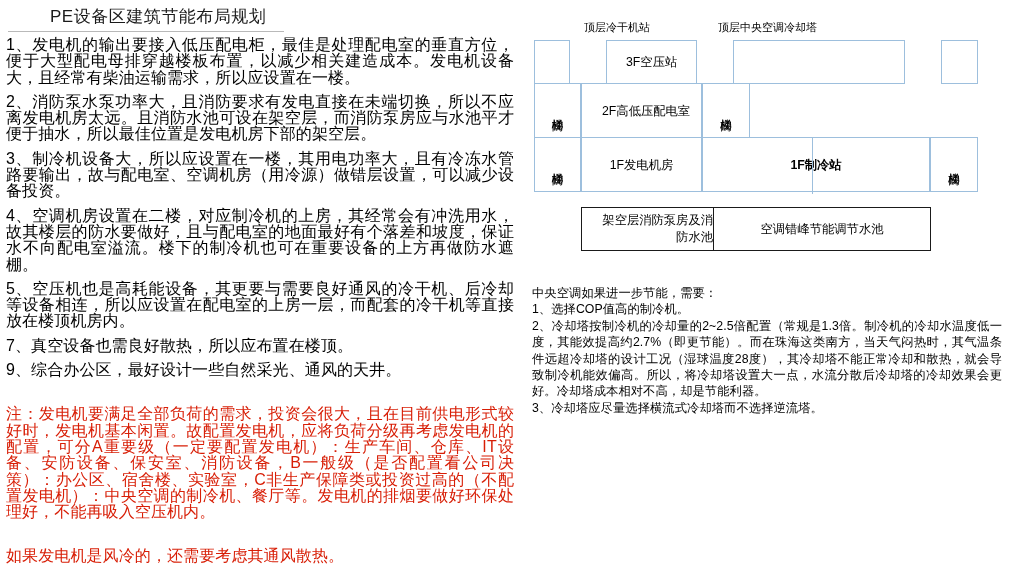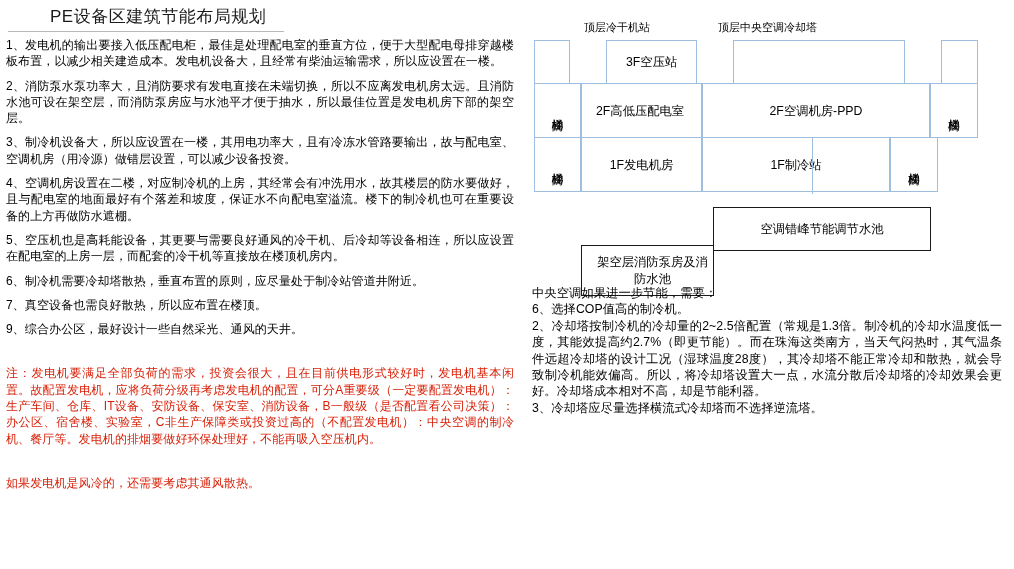--- a/index.html
+++ b/index.html
@@ -48,21 +48,21 @@
     height: 1px;
     background: #b9b9b9;
   }
   .para-list {
     position: absolute;
     left: 6px;
     top: 37px;
     width: 508px;
   }
   .para {
-    font-size: 12px;
+    font-size: 16px;
     line-height: 16.3px;
     text-align: justify;
     color: #000000;
     margin: 0 0 8px 0;
     padding: 0;
     letter-spacing: 0.1px;
   }
   .para.red {
     color: #d81e06;
     margin-top: 28px;
@@ -124,41 +124,41 @@
     color: #000;
     background: #ffffff;
     overflow: hidden;
   }
   .cell.vert {
     writing-mode: vertical-rl;
     text-orientation: upright;
     letter-spacing: 1px;
     font-size: 11.6px;
   }
-  .cell.left-label { justify-content: flex-start; padding-left: 14px; }
+  .cell.left-label { justify-content: flex-start; padding-left: 20px; }
 
   
   .row1 { height: 44px; gap: 36px; }
   .r1c1 { width: 47px; }
   .r1c2 { width: 121px; }
   .r1c3 { width: 228px; }
   .r1c4 { width: 48px; }
 
   
   .row2 { height: 55px; margin-top: -1px; }
   .r2c1 { width: 47px; }
   .r2c2 { width: 121px; }
   .r2c3 { width: 228px; }
   .r2c4 { width: 48px; }
 
   
   .row3 { height: 55px; margin-top: -1px; }
   .r3c1 { width: 47px; }
   .r3c2 { width: 121px; }
-  .r3c3 { width: 188px; }
+  .r3c3 { width: 228px; font-weight: bold; }
   .r3c4 { width: 48px; }
 
   
   .vsplit {
     position: absolute;
     width: 1px;
     background: #9dbfdd;
   }
 
   
@@ -172,24 +172,23 @@
     box-sizing: border-box;
     border: 1px solid #1a1a1a;
     font-size: 12.3px;
     line-height: 17px;
     background: #ffffff;
     display: flex;
     align-items: center;
   }
   .bcell.b1 {
     width: 133px;
-    height: 51px;
+    height: 44px;
     padding-left: 10px;
-    text-align: center;
-    margin-top: 38px;
+    text-align: right;
   }
   .bcell.b2 {
     width: 218px;
     height: 44px;
     margin-left: -1px;
     justify-content: center;
   }
 
   
   .right-text {
@@ -246,21 +245,20 @@
 
     <div class="doc-title">PE设备区建筑节能布局规划</div>
     <div class="title-rule"></div>
 
     <div class="para-list">
       <p class="para">1、发电机的输出要接入低压配电柜，最佳是处理配电室的垂直方位，便于大型配电母排穿越楼板布置，以减少相关建造成本。发电机设备大，且经常有柴油运输需求，所以应设置在一楼。</p>
       <p class="para">2、消防泵水泵功率大，且消防要求有发电直接在未端切换，所以不应离发电机房太远。且消防水池可设在架空层，而消防泵房应与水池平才便于抽水，所以最佳位置是发电机房下部的架空层。</p>
       <p class="para">3、制冷机设备大，所以应设置在一楼，其用电功率大，且有冷冻水管路要输出，故与配电室、空调机房（用冷源）做错层设置，可以减少设备投资。</p>
       <p class="para">4、空调机房设置在二楼，对应制冷机的上房，其经常会有冲洗用水，故其楼层的防水要做好，且与配电室的地面最好有个落差和坡度，保证水不向配电室溢流。楼下的制冷机也可在重要设备的上方再做防水遮棚。</p>
       <p class="para">5、空压机也是高耗能设备，其更要与需要良好通风的冷干机、后冷却等设备相连，所以应设置在配电室的上房一层，而配套的冷干机等直接放在楼顶机房内。</p>
-      <p class="para">6、制冷机需要冷却塔散热，垂直布置的原则，应尽量处于制冷站管道井附近。</p>
       <p class="para">7、真空设备也需良好散热，所以应布置在楼顶。</p>
       <p class="para">9、综合办公区，最好设计一些自然采光、通风的天井。</p>
       <p class="para red note-block tight">注：发电机要满足全部负荷的需求，投资会很大，且在目前供电形式较好时，发电机基本闲置。故配置发电机，应将负荷分级再考虑发电机的配置，可分A重要级（一定要配置发电机）：生产车间、仓库、IT设备、安防设备、保安室、消防设备，B一般级（是否配置看公司决策）：办公区、宿舍楼、实验室，C非生产保障类或投资过高的（不配置发电机）：中央空调的制冷机、餐厅等。发电机的排烟要做好环保处理好，不能再吸入空压机内。</p>
       <p class="para red tight">如果发电机是风冷的，还需要考虑其通风散热。</p>
     </div>
   </div>
 
   <div class="right-col">
 
     <div class="diagram-captions">
@@ -273,21 +271,20 @@
       <div class="bld-row row1">
         <div class="cell r1c1"></div>
         <div class="cell r1c2">3F空压站</div>
         <div class="cell r1c3"></div>
         <div class="cell r1c4"></div>
       </div>
 
       <div class="bld-row row2">
         <div class="cell vert r2c1">楼梯间</div>
         <div class="cell left-label r2c2">2F高低压配电室</div>
-        <div class="cell r2c3">2F空调机房-PPD</div>
         <div class="cell vert r2c4">楼梯间</div>
       </div>
 
       <div class="bld-row row3">
         <div class="cell vert r3c1">楼梯间</div>
         <div class="cell r3c2">1F发电机房</div>
         <div class="cell r3c3">1F制冷站</div>
         <div class="cell vert r3c4">楼梯间</div>
       </div>
 
@@ -295,20 +292,20 @@
       <div class="vsplit" style="left:278px; top:98px; height:56px;"></div>
     </div>
 
     <div class="bld-bottom">
       <div class="bcell b1">架空层消防泵房及消防水池</div>
       <div class="bcell b2">空调错峰节能调节水池</div>
     </div>
 
     <div class="right-text">
       <p class="rpara">中央空调如果进一步节能，需要：</p>
-      <p class="rpara">6、选择COP值高的制冷机。</p>
+      <p class="rpara">1、选择COP值高的制冷机。</p>
       <p class="rpara">2、冷却塔按制冷机的冷却量的2~2.5倍配置（常规是1.3倍。制冷机的冷却水温度低一度，其能效提高约2.7%（即更节能）。而在珠海这类南方，当天气闷热时，其气温条件远超冷却塔的设计工况（湿球温度28度），其冷却塔不能正常冷却和散热，就会导致制冷机能效偏高。所以，将冷却塔设置大一点，水流分散后冷却塔的冷却效果会更好。冷却塔成本相对不高，却是节能利器。</p>
       <p class="rpara">3、冷却塔应尽量选择横流式冷却塔而不选择逆流塔。</p>
     </div>
   </div>
 
 
 </div>
 
 </body></html>

